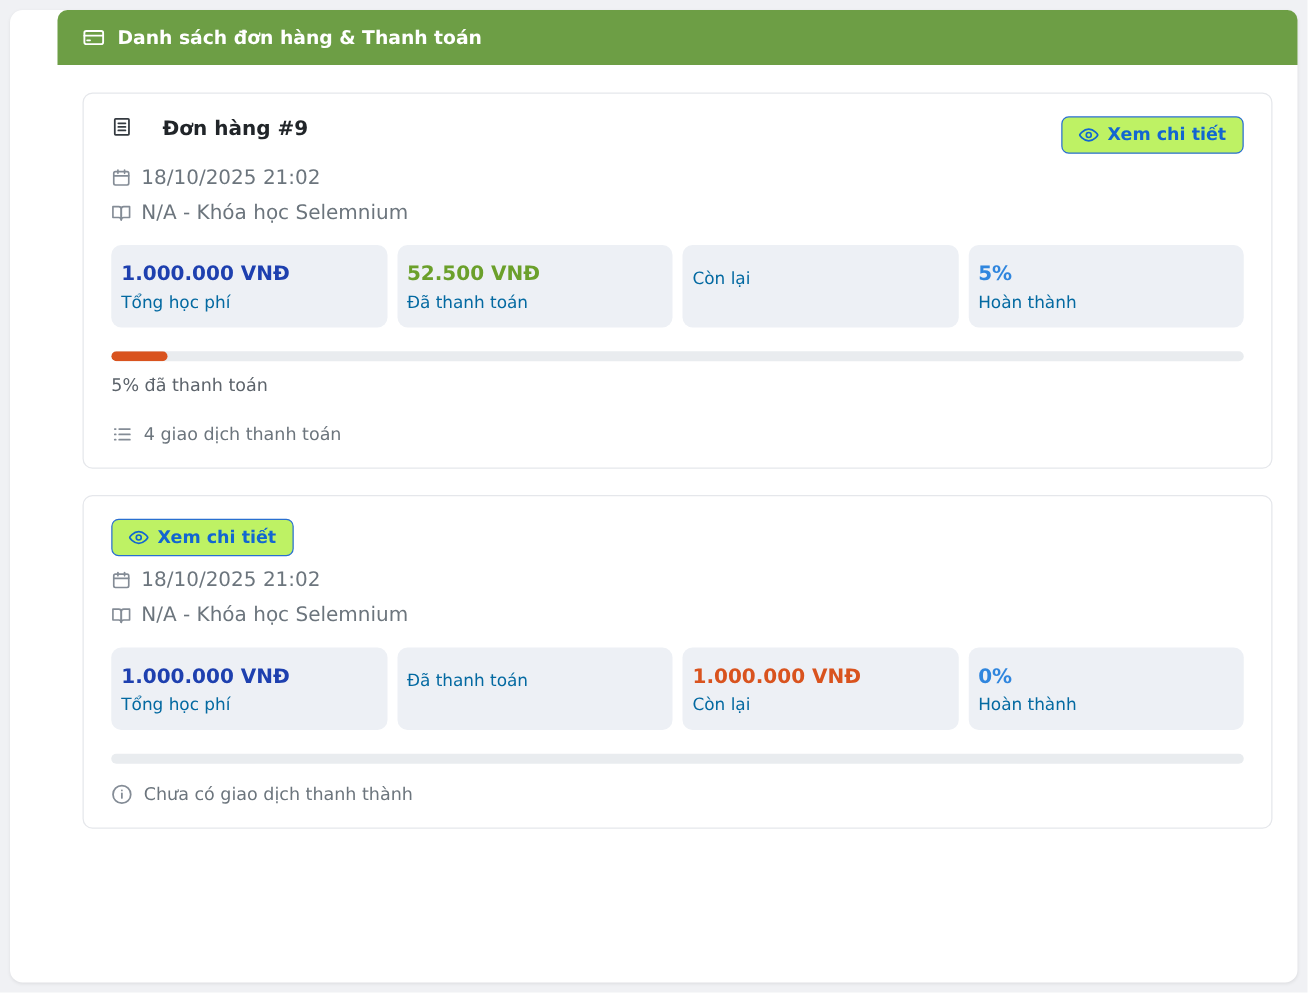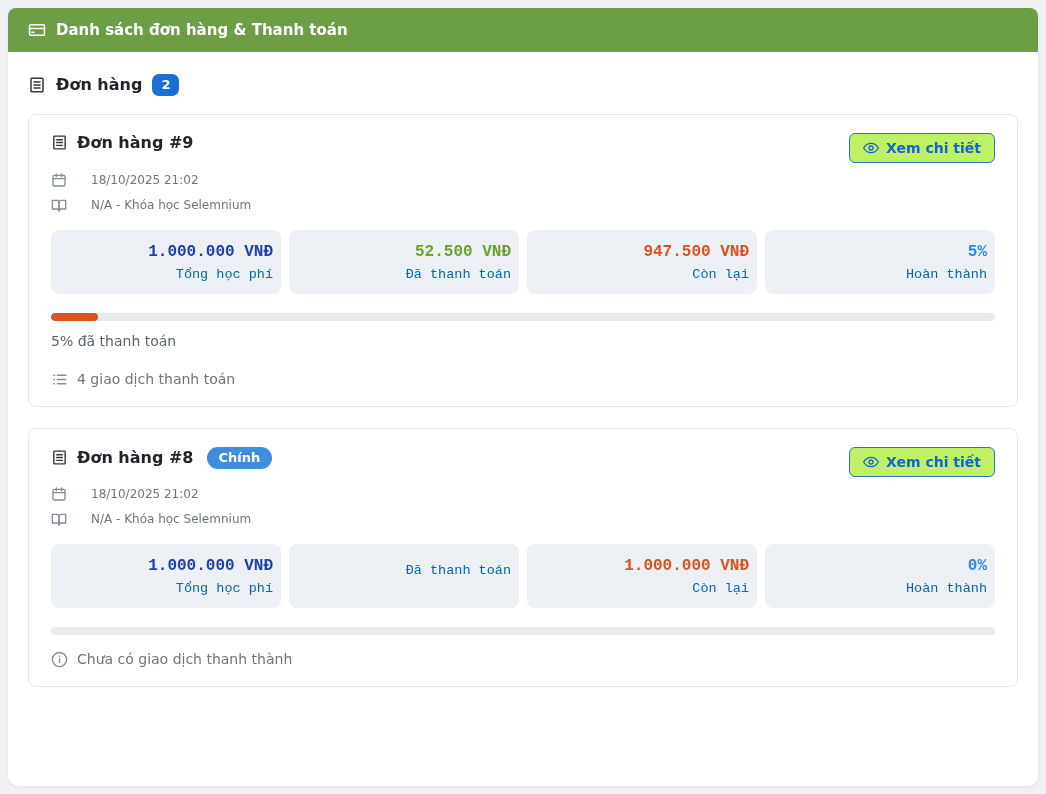--- a/index.html
+++ b/index.html
@@ -7,20 +7,21 @@
   body {
     background:#f0f1f4;
     font-family:"DejaVu Sans","Liberation Sans",sans-serif;
     color:#212529;
     overflow:hidden;
   }
   .panel {
     margin:8px; width:1030px; height:778px;
     background:#ffffff; border-radius:10px;
     box-shadow:0 1px 3px rgba(0,0,0,0.08);
+    padding-left:38px;
   }
   .panel-header {
     height:44px; background:#6d9e45; border-radius:8px 8px 0 0;
     display:flex; align-items:center; gap:10px; padding:0 20px;
     color:#ffffff;
   }
   .panel-header .title { font-size:15px; font-weight:700; }
   .icon { display:inline-flex; flex:0 0 auto; }
   .icon svg { display:block; }
 
@@ -31,37 +32,37 @@
   .count-badge {
     background:#1a6fd1; color:#fff; font-size:13px; font-weight:700;
     border-radius:7px; padding:3px 9px; line-height:1.2;
   }
 
   .order-card {
     border:1px solid #e5e7eb; border-radius:8px; background:#fff;
     padding:18px 22px; margin-bottom:21px;
   }
   .card-top { display:flex; align-items:flex-start; justify-content:space-between; }
-  .card-title-wrap { display:flex; align-items:center; gap:9px; }
+  .card-title-wrap { display:flex; align-items:flex-start; gap:24px; }
   .card-title { font-size:16px; font-weight:700; color:#212529; }
   .tag-badge {
     background:#3d8edd; color:#fff; font-size:13px; font-weight:700;
     border-radius:12px; padding:3px 12px; margin-left:4px; line-height:1.25;
   }
   .btn-detail {
     display:flex; gap:7px;
     background:#bef264; border:1px solid #2a6fd0; color:#1266d1;
     font-family:inherit; font-size:14px; font-weight:700;
     border-radius:6px; padding:6px 13px; cursor:pointer;
   }
-  .meta-row { display:flex; align-items:center; gap:24px; margin-top:9px; color:#6c757d; font-size:12px; }
+  .meta-row { display:flex; align-items:center; gap:8px; margin-top:9px; color:#6c757d; font-size:16px; }
   .meta-row .icon { color:#848c96; }
 
   .stats-grid { display:grid; grid-template-columns:repeat(4,1fr); gap:8px; margin-top:17px; }
-  .stat-box { background:#edf0f5; border-radius:8px; text-align:right; padding:13px 8px 12px 8px;font-family:Liberation Mono, monospace; }
+  .stat-box { background:#edf0f5; border-radius:8px; text-align:left; padding:13px 8px 12px 8px; }
   .stat-value { font-size:16px; font-weight:700; }
   .stat-label { font-size:13.5px; color:#0369a1; margin-top:6px; }
   .v-primary { color:#1e40af; }
   .v-success { color:#6ba02b; }
   .v-danger  { color:#d9531e; }
   .v-info    { color:#3086de; }
 
   .progress-track {
     margin-top:19px; height:8px; background:#e9ecef; border-radius:4px; overflow:hidden;
   }
@@ -81,32 +82,20 @@
           <rect x="2" y="5" width="20" height="14" rx="2"></rect>
           <line x1="2" y1="10" x2="22" y2="10"></line>
           <line x1="5" y1="15" x2="8" y2="15"></line>
         </svg>
     </span>
     <span class="title">Danh sách đơn hàng &amp; Thanh toán</span>
   </div>
 
   <div class="panel-body">
 
-    <div class="section-head">
-      <span class="icon" style="color:#343a40">
-        <svg width="18" height="18" viewBox="0 0 24 24" fill="none" stroke="currentColor" stroke-width="2" stroke-linecap="round" stroke-linejoin="round">
-            <rect x="4" y="3" width="16" height="18" rx="1"></rect>
-            <line x1="8" y1="8" x2="16" y2="8"></line>
-            <line x1="8" y1="12" x2="16" y2="12"></line>
-            <line x1="8" y1="16" x2="16" y2="16"></line>
-          </svg>
-      </span>
-      <span class="title">Đơn hàng</span>
-      <span class="count-badge">2</span>
-    </div>
 
     <div class="order-card">
       <div class="card-top">
         <div class="card-title-wrap">
           <span class="icon" style="color:#343a40">
             <svg width="17" height="17" viewBox="0 0 24 24" fill="none" stroke="currentColor" stroke-width="2" stroke-linecap="round" stroke-linejoin="round">
                 <rect x="4" y="3" width="16" height="18" rx="1"></rect>
                 <line x1="8" y1="8" x2="16" y2="8"></line>
                 <line x1="8" y1="12" x2="16" y2="12"></line>
                 <line x1="8" y1="16" x2="16" y2="16"></line>
@@ -149,21 +138,20 @@
       <div class="stats-grid">
         <div class="stat-box">
           <div class="stat-value v-primary">1.000.000 VNĐ</div>
           <div class="stat-label">Tổng học phí</div>
         </div>
         <div class="stat-box">
           <div class="stat-value v-success">52.500 VNĐ</div>
           <div class="stat-label">Đã thanh toán</div>
         </div>
         <div class="stat-box">
-          <div class="stat-value v-danger">947.500 VNĐ</div>
           <div class="stat-label">Còn lại</div>
         </div>
         <div class="stat-box">
           <div class="stat-value v-info">5%</div>
           <div class="stat-label">Hoàn thành</div>
         </div>
       </div>
 
       <div class="progress-track">
         <div class="progress-fill" style="width: 5%;"></div>
@@ -180,32 +168,20 @@
               <line x1="4" y1="12" x2="5" y2="12"></line>
               <line x1="4" y1="18" x2="5" y2="18"></line>
             </svg>
         </span>
         <span>4 giao dịch thanh toán</span>
       </div>
     </div>
 
     <div class="order-card">
       <div class="card-top">
-        <div class="card-title-wrap">
-          <span class="icon" style="color:#343a40">
-            <svg width="17" height="17" viewBox="0 0 24 24" fill="none" stroke="currentColor" stroke-width="2" stroke-linecap="round" stroke-linejoin="round">
-                <rect x="4" y="3" width="16" height="18" rx="1"></rect>
-                <line x1="8" y1="8" x2="16" y2="8"></line>
-                <line x1="8" y1="12" x2="16" y2="12"></line>
-                <line x1="8" y1="16" x2="16" y2="16"></line>
-              </svg>
-          </span>
-          <span class="card-title">Đơn hàng #8</span>
-          <span class="tag-badge">Chính</span>
-        </div>
         <button class="btn-detail">
           <span class="icon">
             <svg width="16" height="16" viewBox="0 0 24 24" fill="none" stroke="currentColor" stroke-width="2" stroke-linecap="round" stroke-linejoin="round">
                 <path d="M1 12s4-7 11-7 11 7 11 7-4 7-11 7S1 12 1 12z"></path>
                 <circle cx="12" cy="12" r="3"></circle>
               </svg>
           </span>
           <span>Xem chi tiết</span>
         </button>
       </div>

